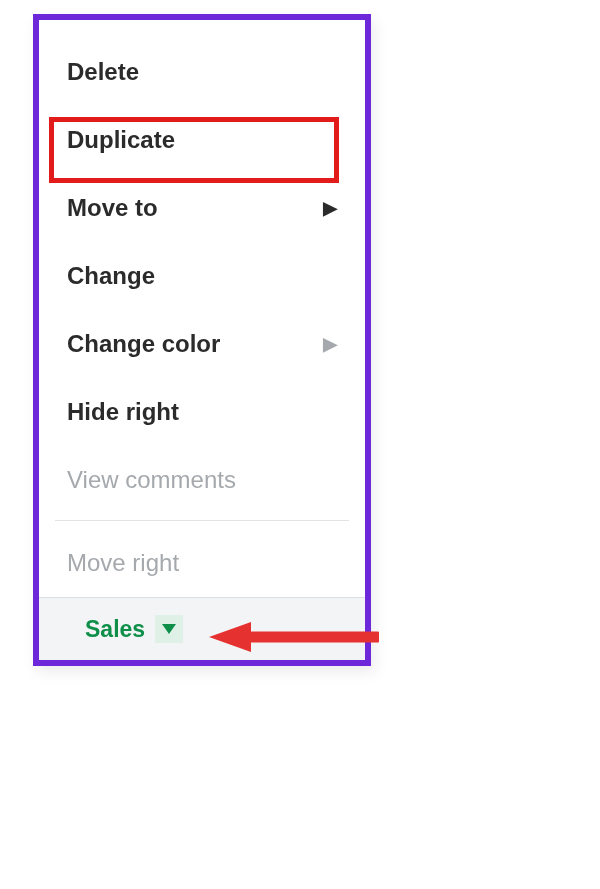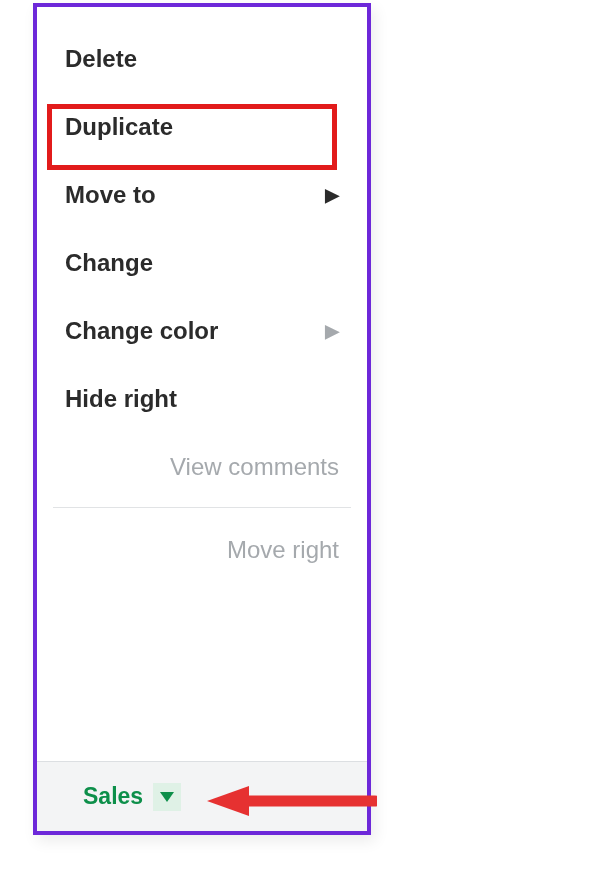--- a/index.html
+++ b/index.html
@@ -6,24 +6,24 @@
     body {
       font-family: Arial, Helvetica, sans-serif;
       background: #ffffff;
       width: 600px;
       height: 889px;
       position: relative;
     }
     .panel-wrap {
       position: absolute;
       left: 33px;
-      top: 3px;
+      top: 14px;
       width: 338px;
-      height: 832px;
-      border: 4px solid #6d28d9;
+      height: 652px;
+      border: 6px solid #6d28d9;
       box-shadow: 4px 6px 14px rgba(0,0,0,0.08);
       background: #ffffff;
       display: flex;
       flex-direction: column;
     }
     .menu {
       flex: 1;
       display: flex;
       flex-direction: column;
       padding-top: 18px;
@@ -37,21 +37,20 @@
       height: 68px;
       font-size: 24px;
       font-weight: 600;
       color: #2b2b2b;
       cursor: pointer;
     }
     .menu-item.disabled {
       color: #a5a9ad;
       font-weight: 500;
       cursor: default;
-      justify-content: flex-end;
     }
     .menu-item .submenu-icon {
       color: #2b2b2b;
       font-size: 18px;
     }
     .menu-item .submenu-icon.grey {
       color: #a5a9ad;
     }
     .highlight-box {
       position: absolute;

